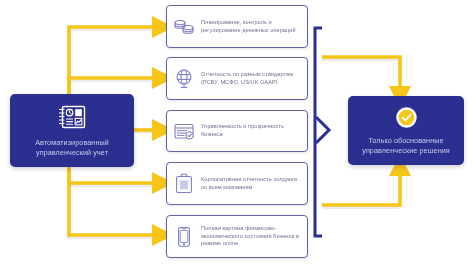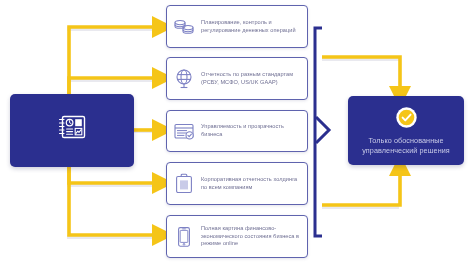--- a/index.html
+++ b/index.html
@@ -127,20 +127,21 @@
         <rect x="18.2" y="5.2" width="6.6" height="7" fill="#ffffff"></rect>
         <g stroke="#ffffff" stroke-width="1.1" stroke-linecap="round">
           <path d="M9.6,15 H15.6"></path>
             <path d="M9.6,17.6 H15.6"></path>
             <path d="M9.6,20.2 H15.6"></path>
         </g>
         <rect x="18.2" y="14.4" width="6.6" height="6.4" fill="none" stroke="#ffffff" stroke-width="1.1"></rect>
         <path d="M19.2,19.2 L20.8,17.2 L22,18.4 L23.9,15.9" fill="none" stroke="#ffffff" stroke-width="1.1" stroke-linecap="round" stroke-linejoin="round"></path>
       </svg>
     </div>
+    <div class="lbl">Автоматизированный управленческий учет</div>
   </div>
 
   <div class="card" id="card-0">
     <div class="ico">
       <svg width="22" height="18" viewBox="0 0 22 18">
         <g fill="none" stroke="#7d81c4" stroke-width="1.1">
           <ellipse cx="7" cy="4.6" rx="5" ry="2.1"></ellipse>
           <path d="M2,4.6 V8.2 C2,9.4 4.2,10.3 7,10.3 C9.8,10.3 12,9.4 12,8.2 V4.6"></path>
           <path d="M2,6.6 C2,7.8 4.2,8.7 7,8.7 C9.8,8.7 12,7.8 12,6.6"></path>
           <ellipse cx="15" cy="9.6" rx="5" ry="2.1"></ellipse>
@@ -209,16 +210,16 @@
   </div>
 
   <div id="result-box">
     <div class="check-wrap">
       <svg width="23" height="23" viewBox="0 0 23 23">
         <circle cx="11.5" cy="11.5" r="10.2" fill="#ffffff"></circle>
         <circle cx="11.5" cy="11.5" r="7.8" fill="#f5c518"></circle>
         <path d="M7.6,11.6 L10.3,14.4 L15.6,8.6" fill="none" stroke="#ffffff" stroke-width="1.9" stroke-linecap="round" stroke-linejoin="round"></path>
       </svg>
     </div>
-    <div class="lbl">Только обоснованные управленческий решения</div>
+    <div class="lbl">Только обоснованные управленческие решения</div>
   </div>
 
 </div>
 
 </body></html>

